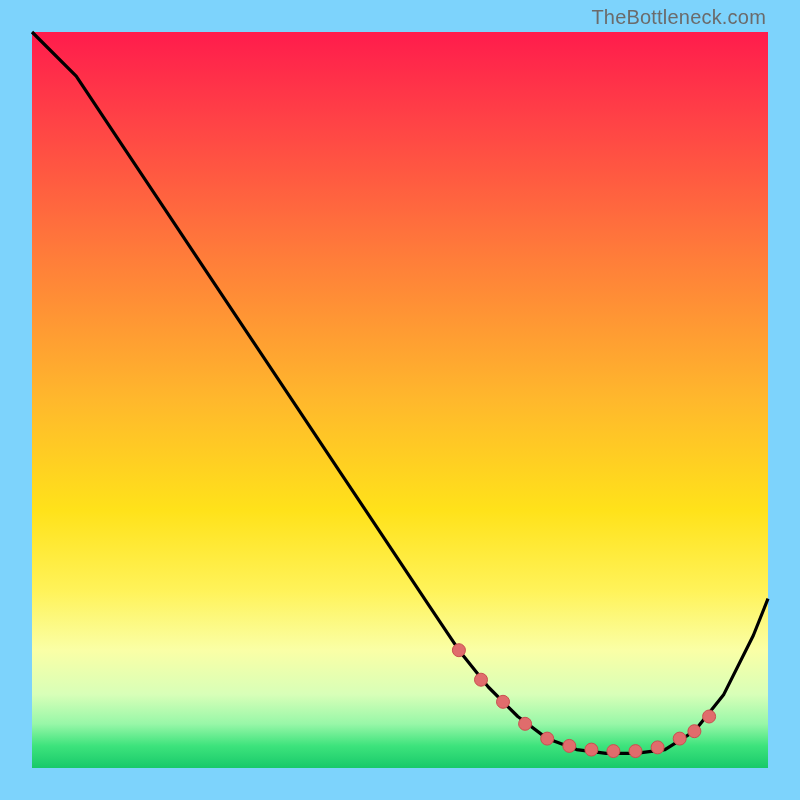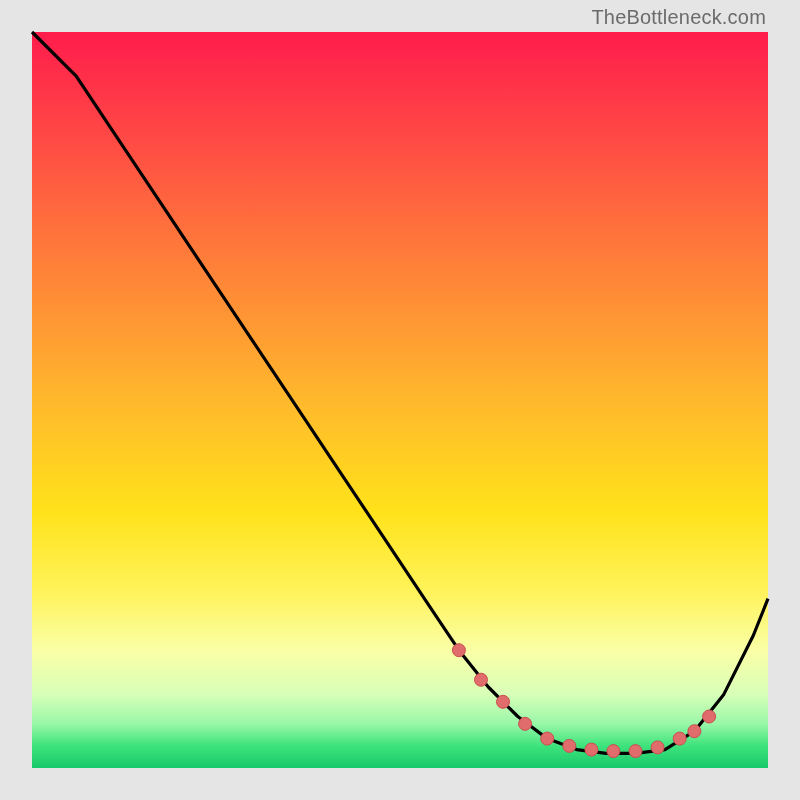--- a/index.html
+++ b/index.html
@@ -10,21 +10,21 @@
     background: #000;
     overflow: hidden;
     font-family: Arial, Helvetica, sans-serif;
   }
   .frame {
     position: absolute;
     top: 0;
     left: 0;
     width: 800px;
     height: 800px;
-    background: #e5e5e5;
+    background: #7dd3fc;
   }
   .plot {
     position: absolute;
     top: 32px;
     left: 32px;
     width: 736px;
     height: 736px;
     
     background: linear-gradient(to bottom,
       #ff1c4c 0%,

